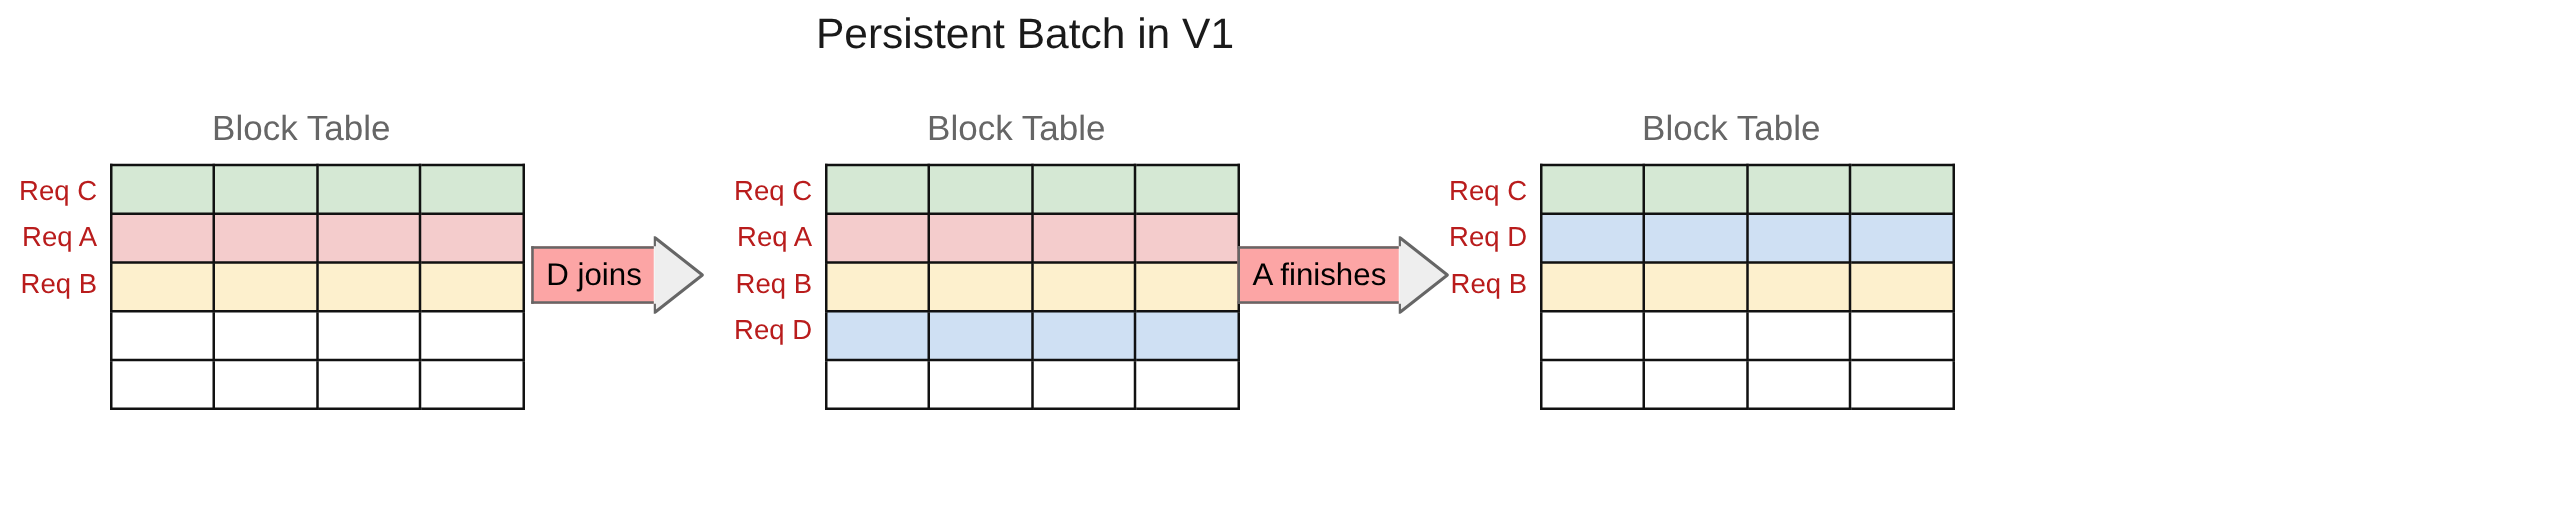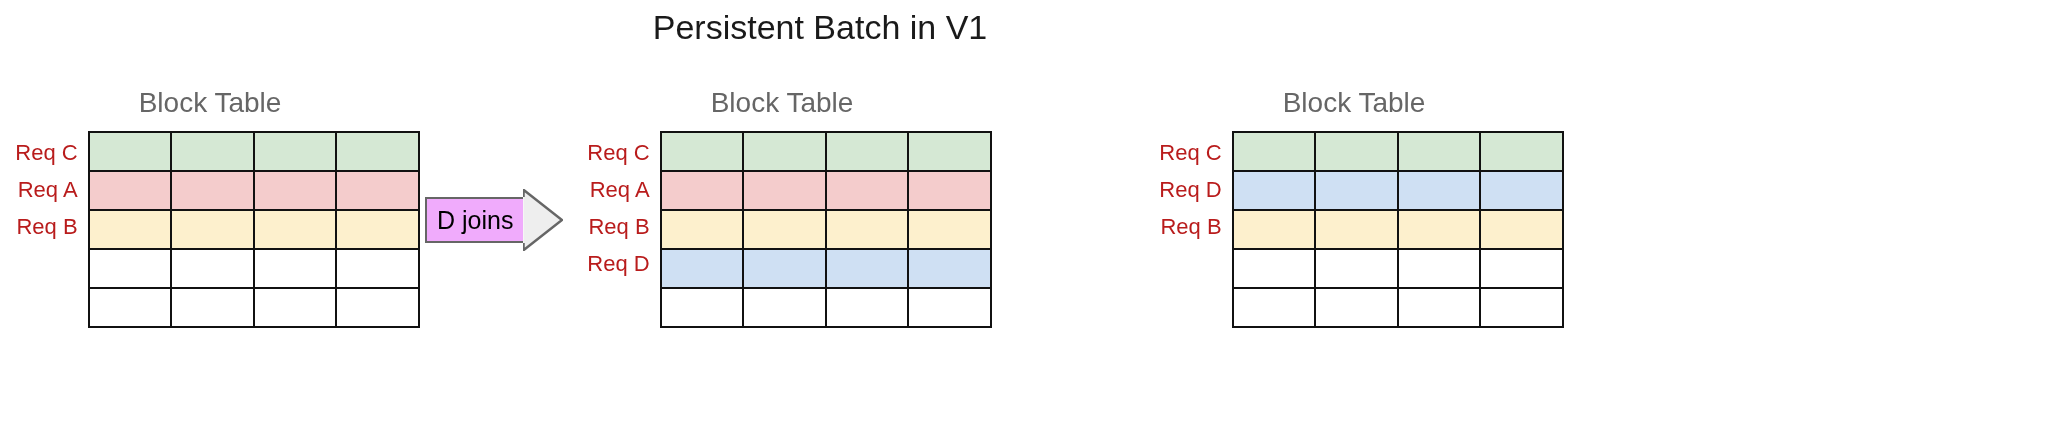--- a/index.html
+++ b/index.html
@@ -42,20 +42,21 @@
   }
   .group-title {
     position: absolute;
     top: 0;
     width: 100%;
     text-align: center;
     font-size: 28px;
     line-height: 34px;
     color: #666666;
     white-space: nowrap;
+    margin-left: 31px;
   }
   .group-body {
     position: absolute;
     top: 45px;
     left: 0;
     display: flex;
     align-items: flex-start;
   }
   .row-labels {
     width: 78px;
@@ -103,21 +104,21 @@
     position: absolute;
     top: 189px;
     height: 62px;
     display: flex;
     align-items: stretch;
   }
   .arrow-shaft {
     position: relative;
     height: 46px;
     margin-top: 8px;
-    background: #f0abfc;
+    background: #fca5a5;
     border: 2.5px solid #666666;
     border-right: none;
     box-sizing: border-box;
     display: flex;
     align-items: center;
     justify-content: center;
     padding: 11px 10px;
   }
   .arrow-label {
     font-size: 25px;
@@ -238,20 +239,30 @@
             <td class="c-none"></td>
             <td class="c-none"></td>
             <td class="c-none"></td>
             <td class="c-none"></td>
           </tr>
         </tbody>
       </table>
     </div>
   </div>
 
+  <div class="flow-arrow" style="left:990px;">
+    <div class="arrow-shaft">
+      <span class="arrow-label">A finishes</span>
+    </div>
+    <div class="arrow-head">
+      <svg width="40" height="62" viewBox="0 0 40 62">
+        <path d="M 0.5 8 L 0.5 0.8 L 39 31 L 0.5 61.2 L 0.5 54" fill="#eeeeee" stroke="#666666" stroke-width="2.5" stroke-linejoin="miter"></path>
+      </svg>
+    </div>
+  </div>
 
   <div class="table-group" style="left:1144px; width:420px;">
     <div class="group-title">Block Table</div>
     <div class="group-body">
       <div class="row-labels">
         <div class="row-label">Req C</div>
         <div class="row-label is-highlight">Req D</div>
         <div class="row-label">Req B</div>
         <div class="row-label is-empty"></div>
         <div class="row-label is-empty"></div>

